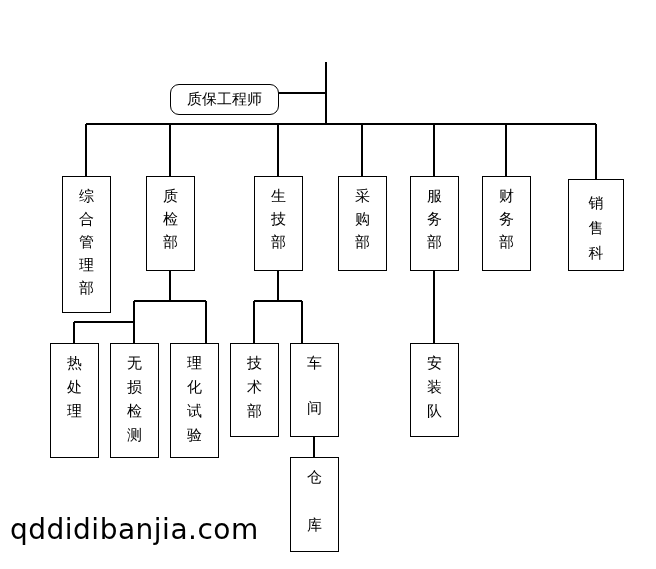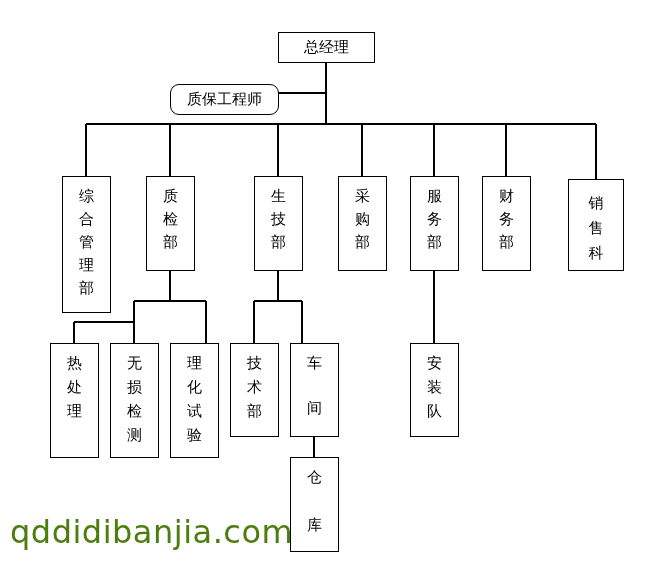--- a/index.html
+++ b/index.html
@@ -6,21 +6,21 @@
   body { width:656px; height:569px; position:relative; overflow:hidden;
          font-family:"DejaVu Sans", sans-serif; color:#000; }
   .canvas { position:absolute; left:0; top:0; width:656px; height:569px; }
   svg.lines { position:absolute; left:0; top:0; }
   .box { position:absolute; box-sizing:border-box; border:1px solid #000; background:#fff;
          font-size:15px; line-height:1; }
   .hbox { display:flex; align-items:center; justify-content:center; }
   .vbox { display:flex; flex-direction:column; align-items:center; padding-top:10px; }
   .vbox span { display:block; }
   .watermark { position:absolute; left:10px; top:516px; font-family:"DejaVu Sans", sans-serif;
-               font-size:32px; letter-spacing:0.5px; color:#4d7c0f; line-height:1; }
+               font-size:28px; letter-spacing:0.5px; color:#000000; line-height:1; }
 </style>
 </head>
 <body>
 
 <div class="canvas">
   <svg class="lines" width="656" height="569">
     <g stroke="#000" stroke-width="1.2" fill="none" shape-rendering="crispEdges">
 
       <line x1="326" y1="62" x2="326" y2="124"></line>
 
@@ -47,23 +47,20 @@
       <line x1="254" y1="301" x2="302" y2="301"></line>
       <line x1="254" y1="301" x2="254" y2="343"></line>
       <line x1="302" y1="301" x2="302" y2="343"></line>
 
       <line x1="314" y1="436" x2="314" y2="457"></line>
 
       <line x1="434" y1="270" x2="434" y2="343"></line>
     </g>
   </svg>
 
-  <div class="box hbox" style="left:278px; top:32px; width:97px; height:31px;">
-    <span>总经理</span>
-  </div>
 
   <div class="box hbox" style="left:170px; top:84px; width:109px; height:31px;border-radius:9px;">
     <span>质保工程师</span>
   </div>
 
   <div class="box vbox" style="left:62px; top:176px; width:49px; height:137px; gap:8px; padding-top:12px;">
     <span>综</span>
     <span>合</span>
     <span>管</span>
     <span>理</span>

